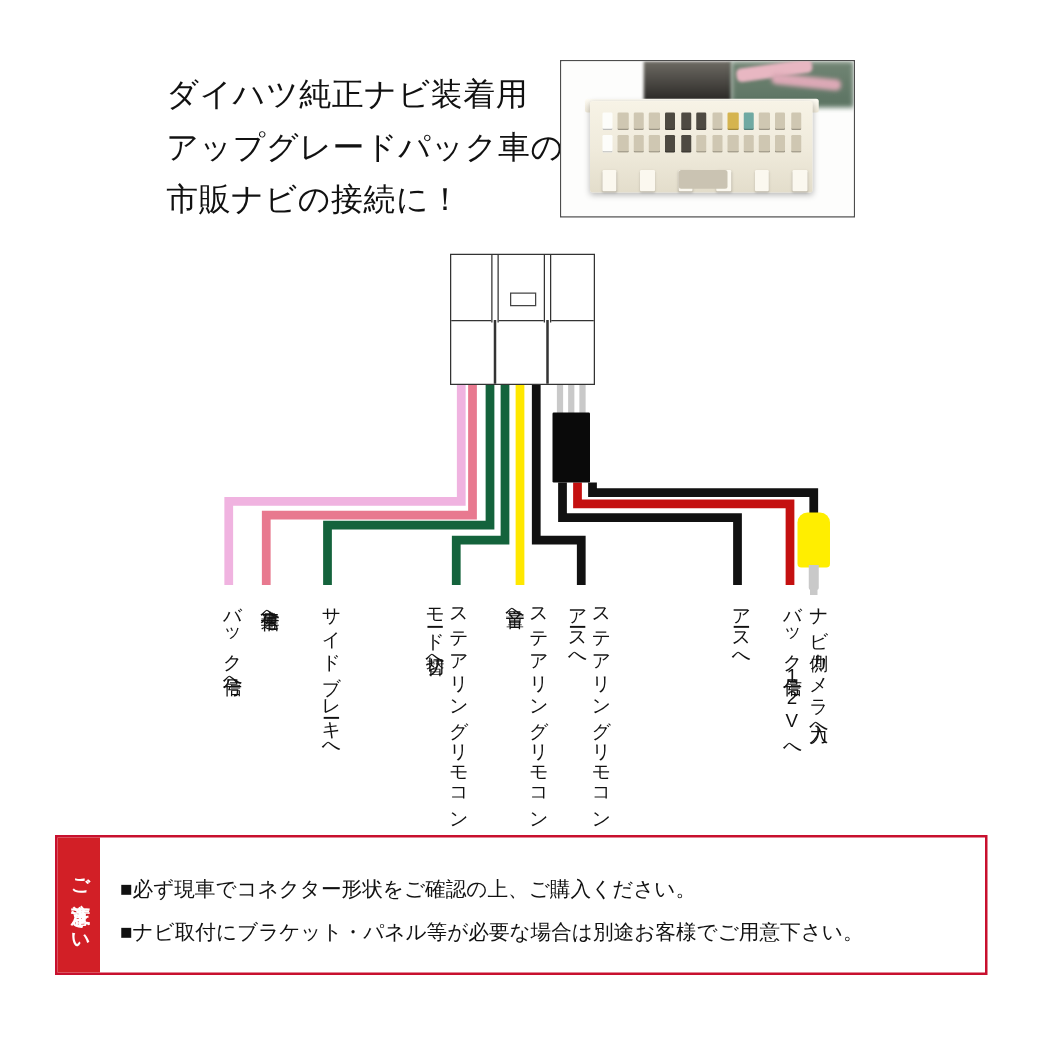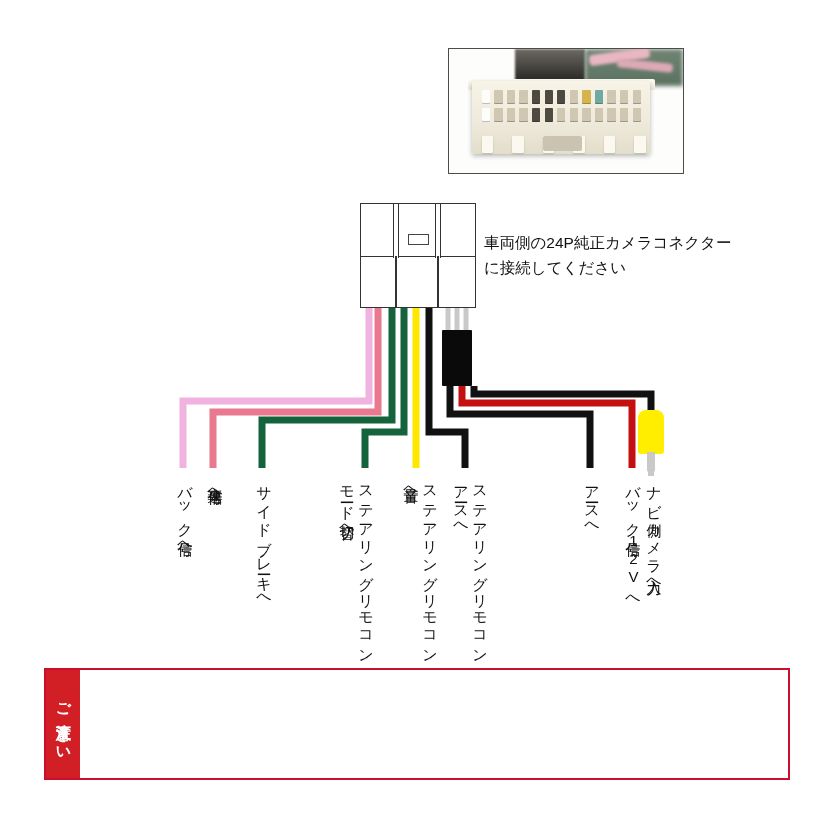--- a/index.html
+++ b/index.html
@@ -132,20 +132,25 @@
     flex:1;padding:9px 0 0 16px;box-sizing:border-box;
     display:flex;flex-direction:column;justify-content:center;gap:4px;
   }
   .warn-line{font-size:16.5px;line-height:30px;color:#111;white-space:nowrap;}
 </style>
 </head>
 <body>
 
 <div id="stage">
 
+  <div class="heading">
+    <div>ダイハツ純正ナビ装着用</div>
+    <div>アップグレードパック車の</div>
+    <div>市販ナビの接続に！</div>
+  </div>
 
   <div class="photo-frame">
     <div class="photo-inner">
       <div class="ph-bg-dark"></div>
       <div class="ph-bg-green"></div>
       <div class="ph-pinkwire"></div>
       <div class="ph-pinkwire2"></div>
       <div class="ph-lip"></div>
       <div class="ph-body"></div>
       <div class="ph-pins">
@@ -194,24 +199,20 @@
 
   <div class="connector">
     <div class="conn-hline"></div>
     <div class="conn-rib l"></div>
     <div class="conn-rib r"></div>
     <div class="conn-vline l"></div>
     <div class="conn-vline r"></div>
     <div class="conn-latch"></div>
   </div>
 
-  <div class="conn-note">
-    <div>車両側の24P純正カメラコネクター</div>
-    <div>に接続してください</div>
-  </div>
 
   <svg class="wires" viewBox="0 0 834 834">
 
     <g>
       <line x1="448" y1="308" x2="448" y2="334" stroke="#c9c9c9" stroke-width="5"></line>
       <line x1="457" y1="308" x2="457" y2="334" stroke="#c9c9c9" stroke-width="5"></line>
       <line x1="466" y1="308" x2="466" y2="334" stroke="#c9c9c9" stroke-width="5"></line>
     </g>
 
     <path d="M369,308 L369,401 L183,401 L183,468" fill="none" stroke="#f0b3e0" stroke-width="7"></path>
@@ -267,16 +268,18 @@
 
   <div class="vlabel" style="left:624px;top:476px;">バック信号12Vへ</div>
 
   <div class="vlabel" style="left:645px;top:476px;">ナビ側カメラ入力へ</div>
 
   <div class="warn">
     <div class="warn-tab">
       <span>ご注意下さい</span>
     </div>
     <div class="warn-body">
+      <div class="warn-line">■必ず現車でコネクター形状をご確認の上、ご購入ください。</div>
+      <div class="warn-line">■ナビ取付にブラケット・パネル等が必要な場合は別途お客様でご用意下さい。</div>
     </div>
   </div>
 
 </div>
 
 </body></html>

